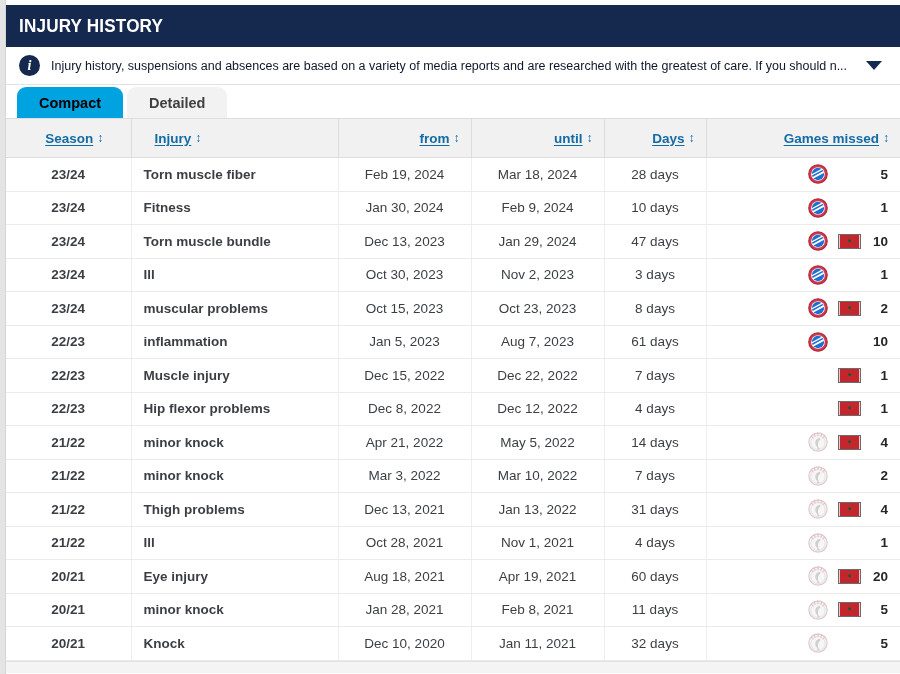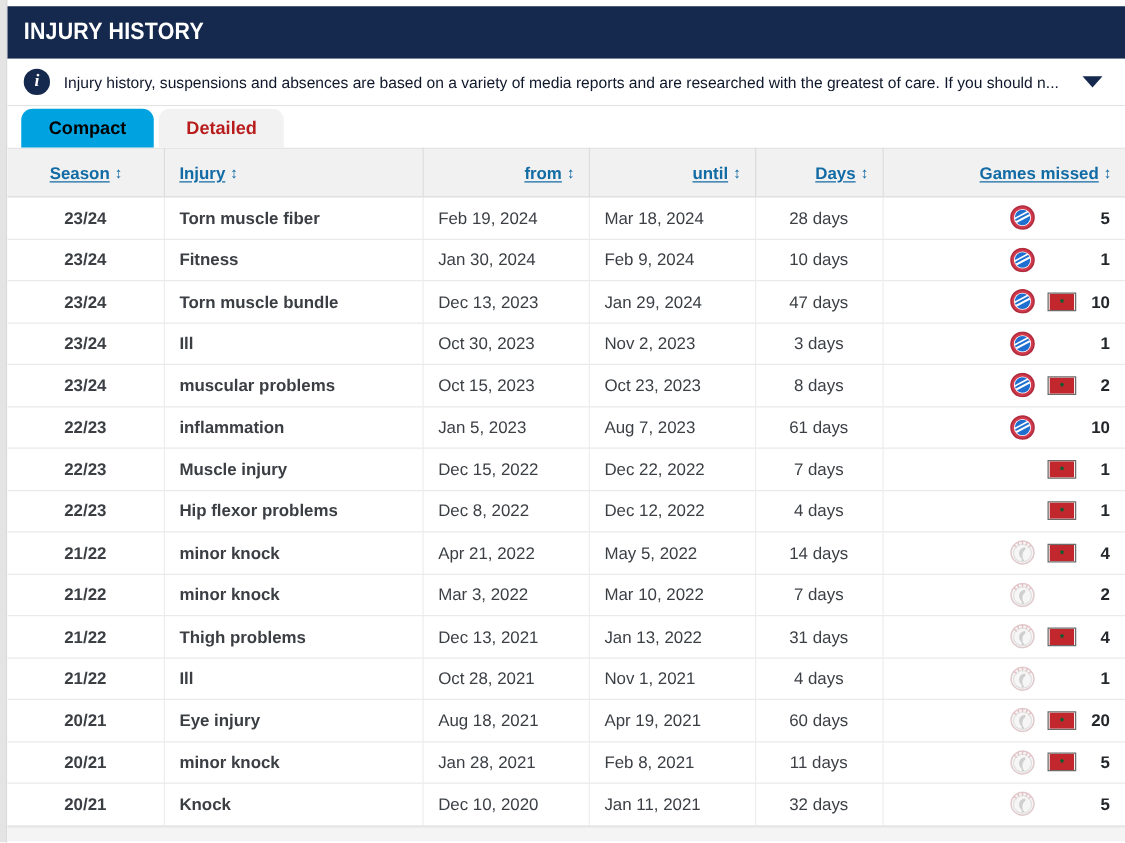--- a/index.html
+++ b/index.html
@@ -100,21 +100,21 @@
     border-radius: 9px 9px 0 0;
     cursor: pointer;
     position: relative;
   }
   .tab.active {
     background: #00a3e0;
     color: #000000;
   }
   .tab.inactive {
     background: #f2f2f2;
-    color: #b91c1c;
+    color: #404040;
     margin-left: 4px;
   }
   
   .table-wrap {
     background: #ffffff;
   }
   table.injury {
     width: 894px;
     border-collapse: collapse;
     table-layout: fixed;
@@ -135,20 +135,21 @@
     font-size: 13.5px;
     font-weight: 700;
     color: #136ba5;
     padding: 0 12px;
     vertical-align: middle;
   }
   table.injury thead th:last-child { border-right: none; }
   .th-inner {
     display: inline-flex; align-items: center; gap: 4px;
     cursor: pointer;
+    margin-left: 11px;
   }
   .th-label {
     text-decoration: underline;
     text-underline-offset: 2px;
   }
   .sort-arrow {
     font-size: 12px;
     line-height: 1;
     color: #136ba5;
     letter-spacing: -1px;
@@ -164,21 +165,21 @@
     border-right: 1px solid #eeeeee;
     font-size: 13.5px;
     color: #3b3f44;
     padding: 0 12px;
     vertical-align: middle;
     background: #ffffff;
   }
   table.injury tbody td:last-child { border-right: none; }
   td.season  { text-align: center; color: #4a4f55; font-weight: bold; }
   td.injury  { text-align: left; font-weight: 700; color: #23272b; }
-  td.from, td.until { text-align: left; color: #4a4f55; margin-top: 16px; }
+  td.from, td.until { text-align: center; color: #4a4f55; margin-top: 16px; }
   td.days    { text-align: center; color: #4a4f55; }
   td.games   { text-align: right; padding-right: 13px; }
 
   .games-cell {
     display: flex; align-items: center; justify-content: flex-end; gap: 9px;
   }
   .games-count {
     font-weight: 700;
     color: #23272b;
     font-size: 13.5px;

